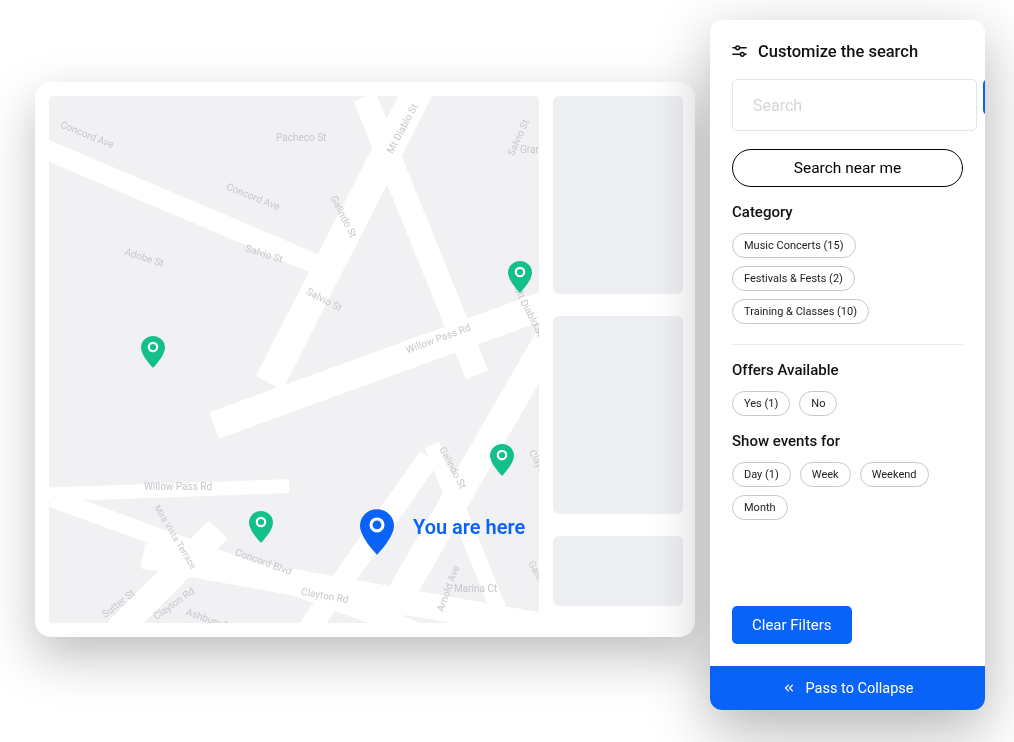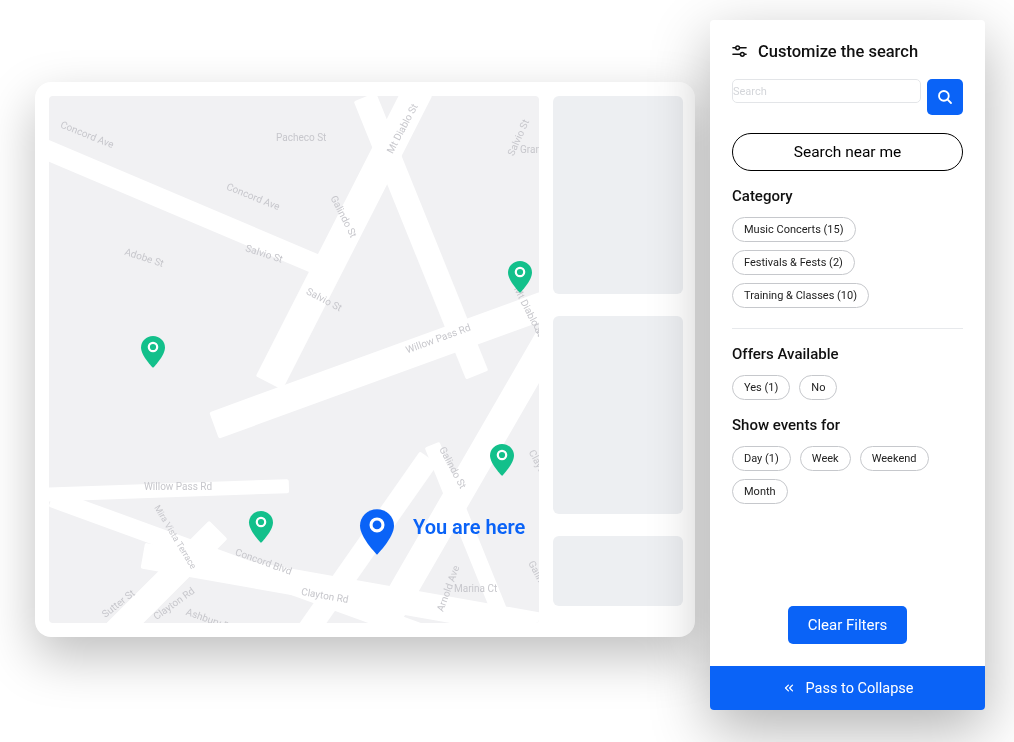--- a/index.html
+++ b/index.html
@@ -12,39 +12,39 @@
   .road{position:absolute;background:#fff;border-radius:2px}
 
   svg.pin{position:absolute;overflow:visible}
 
   .here{position:absolute;left:364px;top:418px;color:#0A63F7;font-size:20px;font-weight:600;line-height:1.35}
 
   .skels{flex:1;display:flex;flex-direction:column;gap:22px}
   .skel{background:#edeff2;border-radius:6px;width:130px}
   .skel.a{height:198px}.skel.b{height:198px}.skel.c{height:70px}
 
-  .panel{position:absolute;left:710px;top:20px;width:275px;height:690px;background:#fff;border-radius:4px;box-shadow:0 20px 60px rgba(0,0,0,.3);display:flex;flex-direction:column;overflow:hidden}
+  .panel{position:absolute;left:710px;top:20px;width:275px;height:690px;background:#fff;border-radius:12px;box-shadow:0 20px 60px rgba(0,0,0,.3);display:flex;flex-direction:column;overflow:hidden}
   .panel-body{padding:22px 22px 16px;flex:1;display:flex;flex-direction:column}
   .ptitle{display:flex;align-items:center;gap:11px;font-size:16.5px;font-weight:500;color:#111;margin-bottom:18px}
   .sliders{width:15px;height:15px;flex-shrink:0}
 
   .searchrow{display:flex;gap:6px;margin-bottom:18px}
-  .searchrow input{flex:1;height:24px;border:1px solid #e3e5e8;border-radius:5px;padding:0 0;font-size:11px;outline:none}
+  .searchrow input{flex:1;height:52px;border:1px solid #e3e5e8;border-radius:5px;padding:0 20px;font-size:16px;outline:none}
   .searchrow input::placeholder{color:#d4d6da}
   .sbtn{width:36px;height:36px;background:#0A63F7;border:none;border-radius:5px;display:flex;align-items:center;justify-content:center;cursor:pointer;flex-shrink:0}
 
   .near{width:100%;height:38px;border:1px solid #000;border-radius:24px;background:#fff;font-size:15.5px;cursor:pointer;margin-bottom:16px}
 
   .sec{font-size:15px;font-weight:500;color:#111;margin-bottom:12px}
   .chips{display:flex;flex-wrap:wrap;gap:8px 9px;margin-bottom:16px}
   .chip{border:1px solid #c6c8cc;border-radius:16px;background:#fff;padding:5px 11px;font-size:11px;color:#222;cursor:pointer;white-space:nowrap}
   .divider{height:1px;background:#e7e9ec;margin:4px 0 16px}
 
   .spacer{flex:1}
-  .clearwrap{display:flex;justify-content:center;margin-bottom:6px}
+  .clearwrap{display:flex;margin-bottom:6px}
   .clear{background:#0A63F7;border:none;color:#fff;font-size:15px;padding:10px 20px;border-radius:5px;cursor:pointer}
 
   .swipe{height:44px;background:#0A63F7;color:#fff;display:flex;align-items:center;justify-content:center;gap:10px;font-size:14.5px;cursor:pointer}
 </style>
 </head>
 <body>
 
 <div class="card">
   <div class="map">
 

